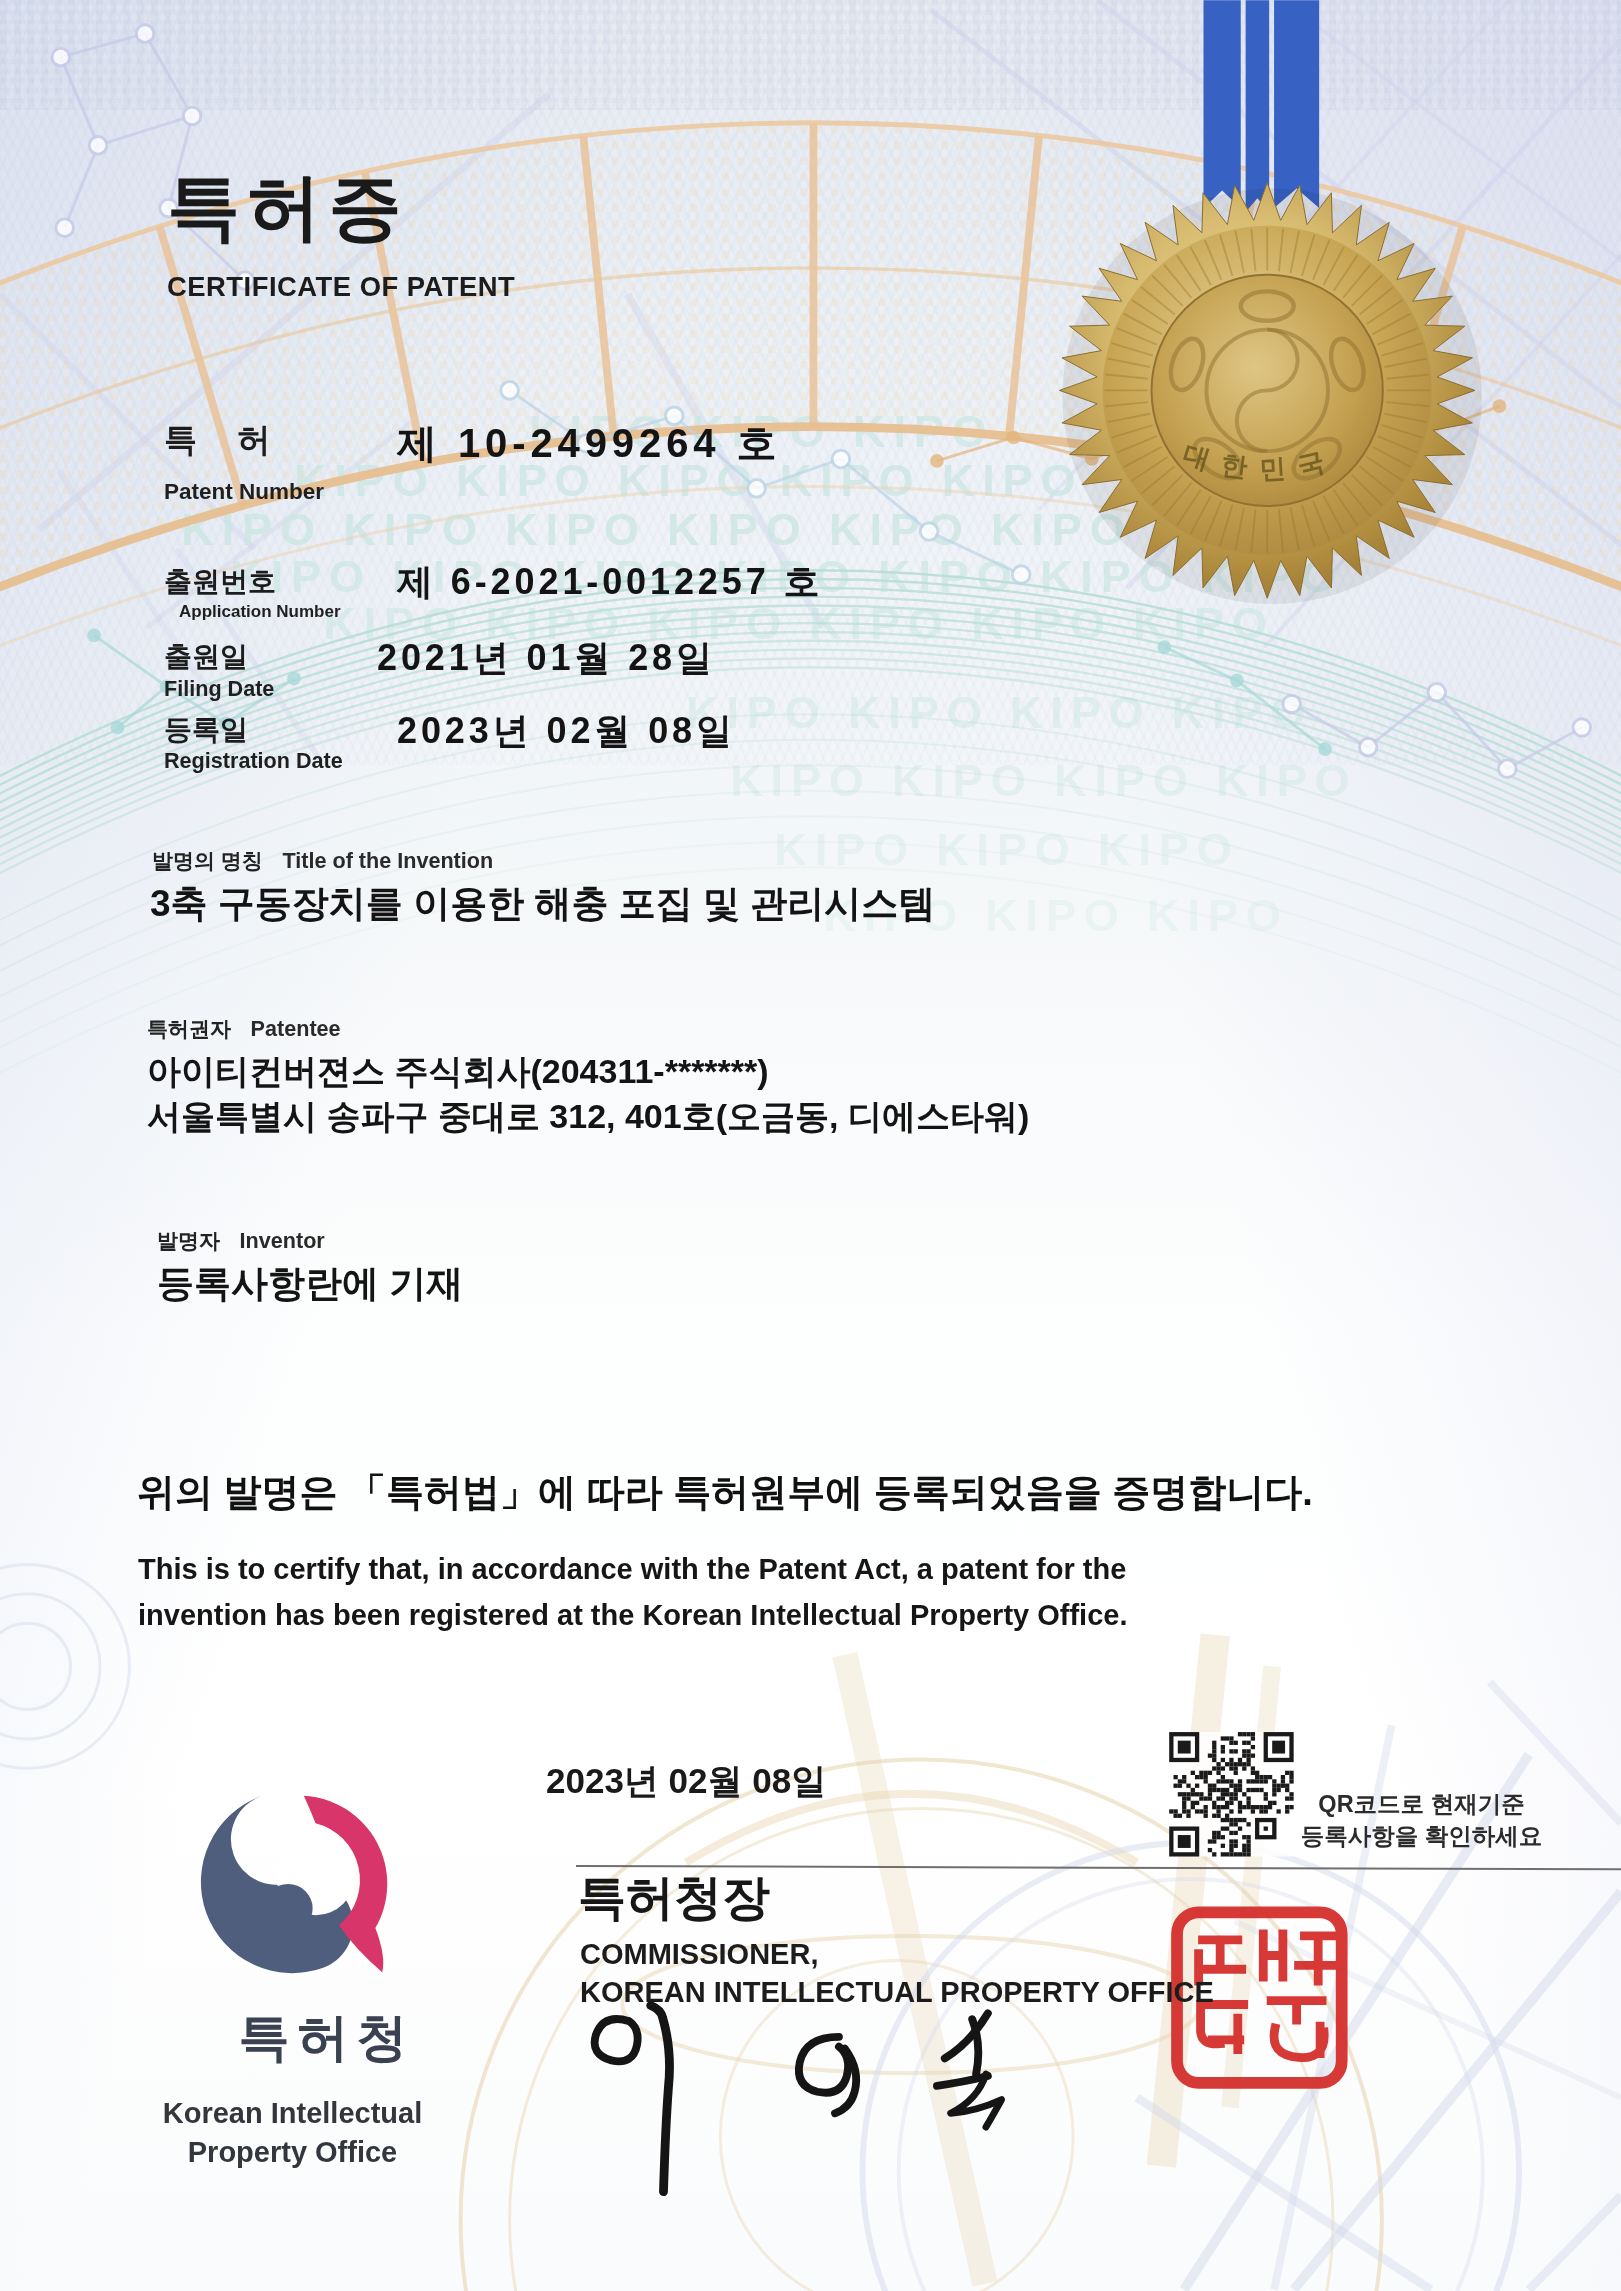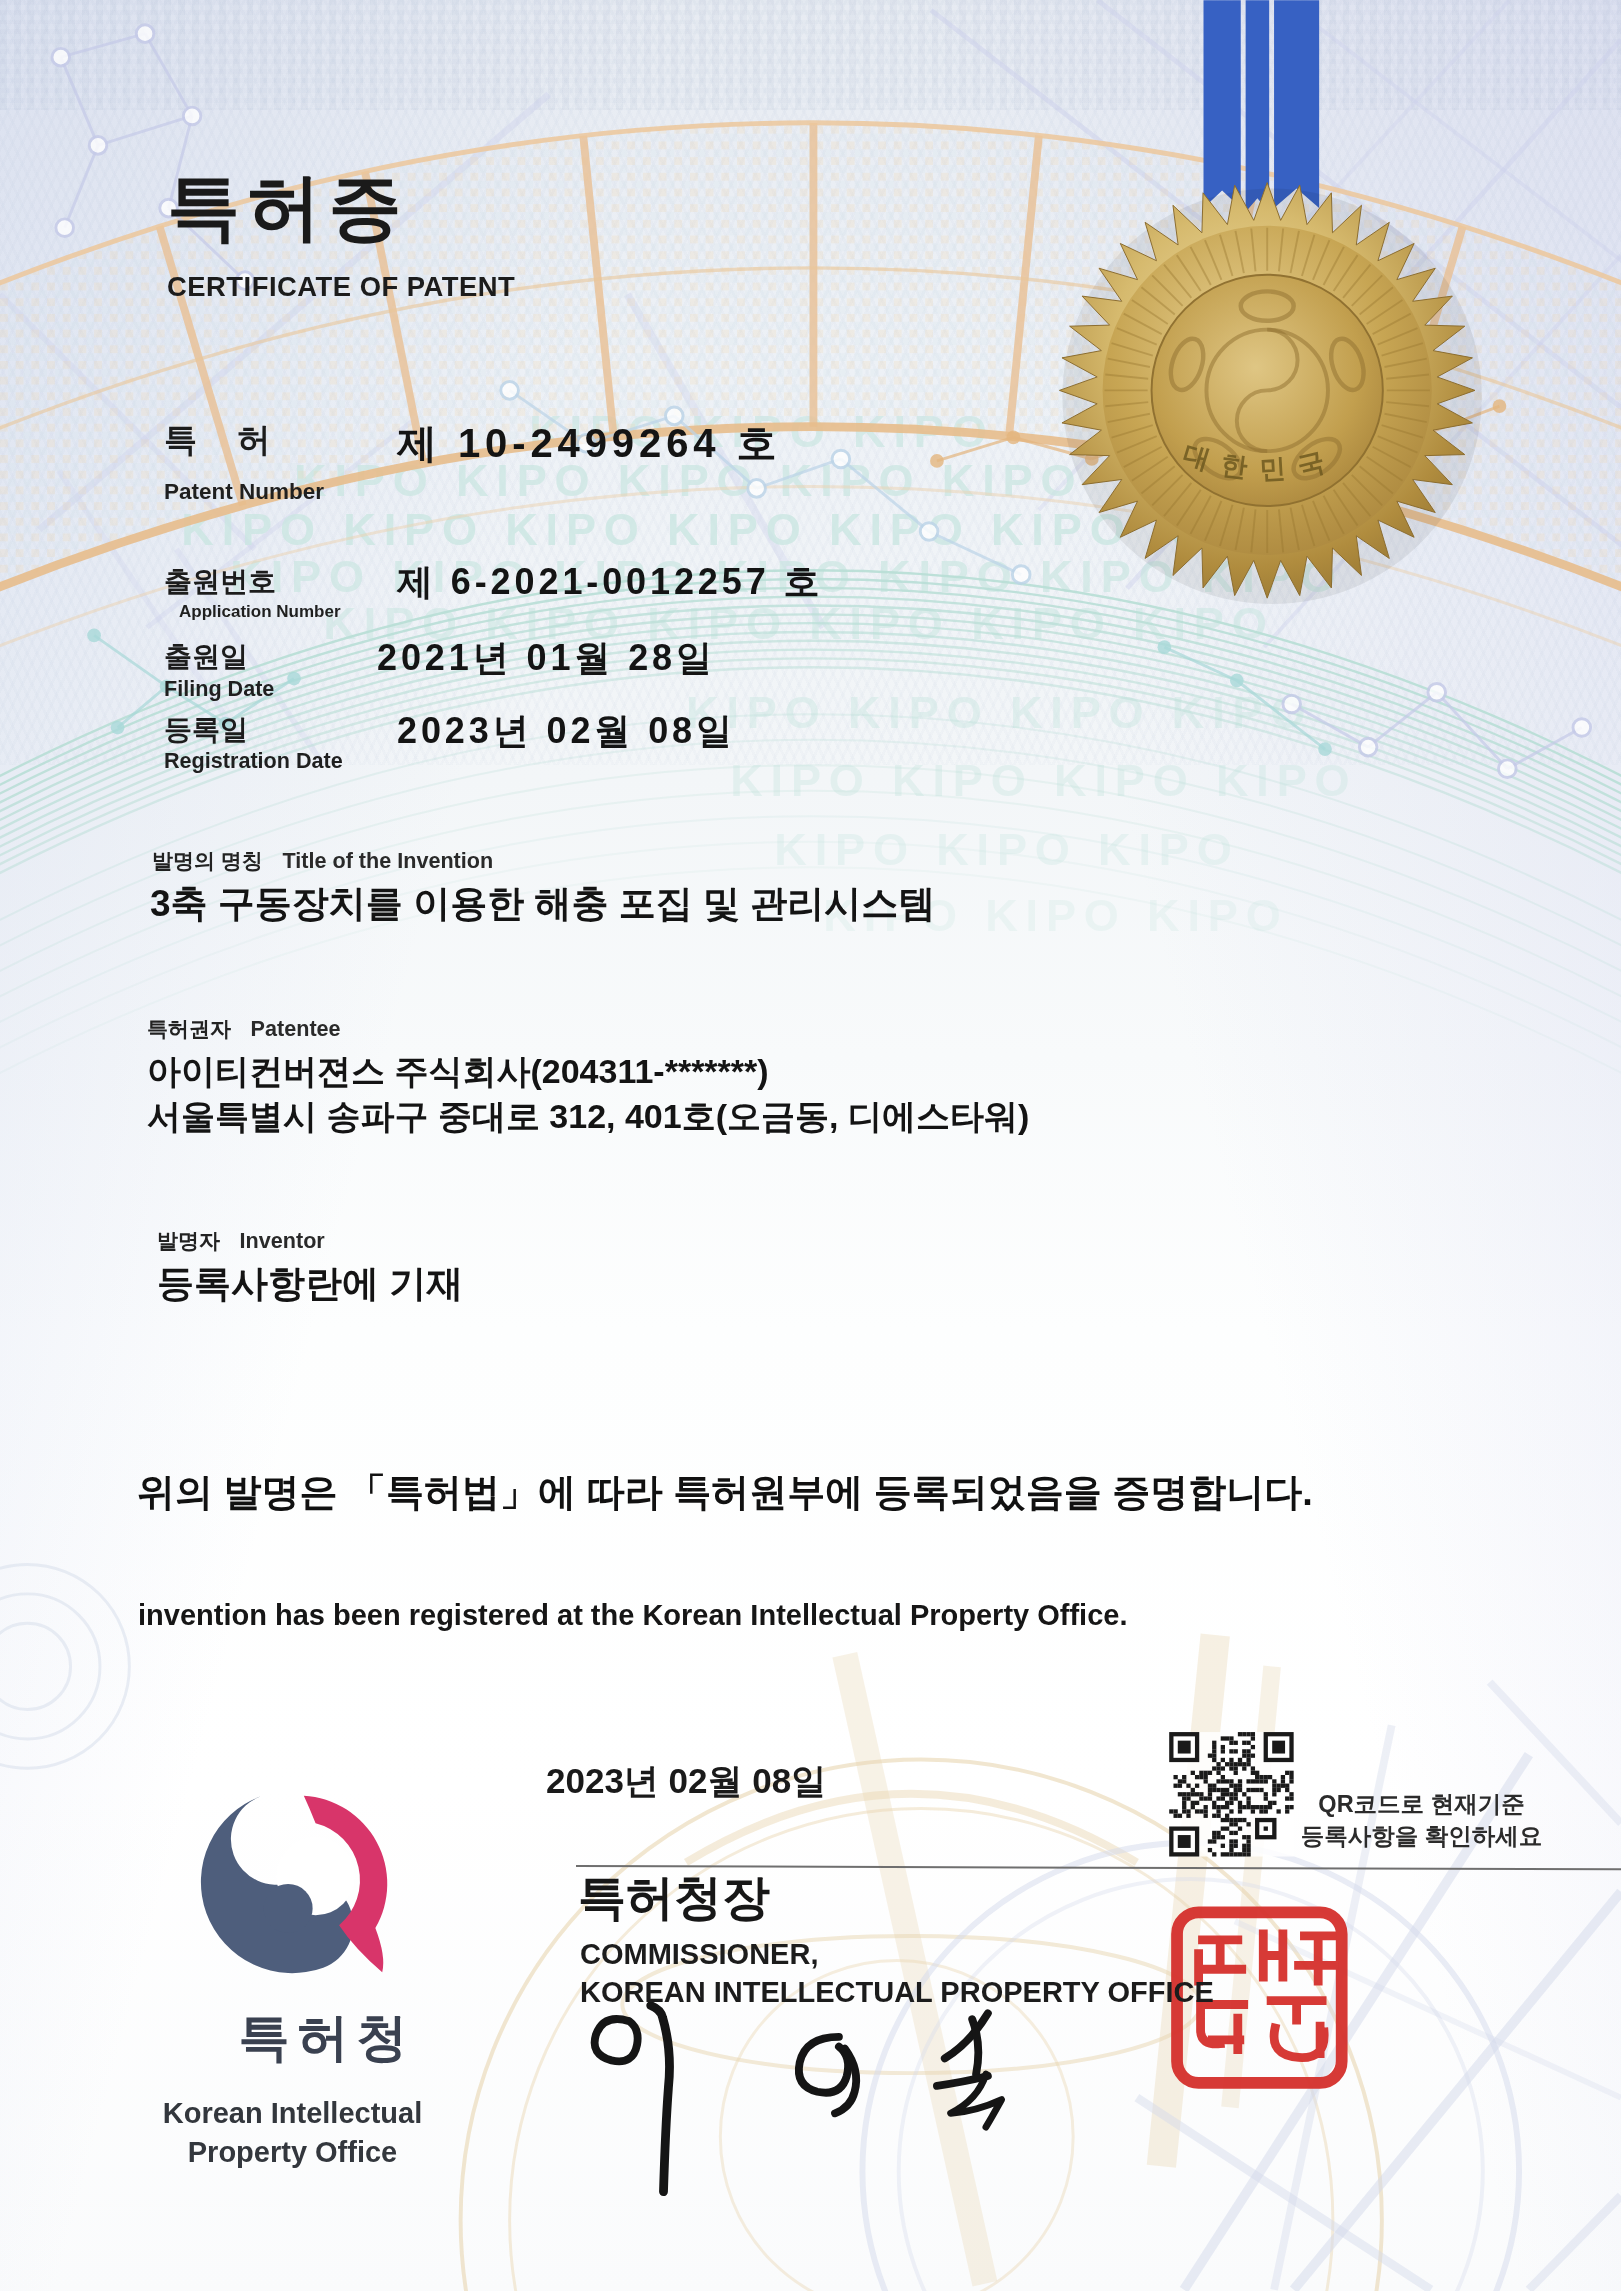--- a/index.html
+++ b/index.html
@@ -653,20 +653,21 @@
   </div>
   <div class="abs val pat-name">아이티컨버젼스 주식회사(204311-*******)</div>
   <div class="abs val pat-addr">서울특별시 송파구 중대로 312, 401호(오금동, 디에스타워)</div>
 
   <div class="abs pair ivt-lab">
     <span class="ko">발명자</span><span class="en">Inventor</span>
   </div>
   <div class="abs val ivt-val">등록사항란에 기재</div>
 
   <div class="abs st-ko">위의 발명은 「특허법」에 따라 특허원부에 등록되었음을 증명합니다.</div>
+  <div class="abs st-en1">This is to certify that, in accordance with the Patent Act, a patent for the</div>
   <div class="abs st-en2">invention has been registered at the Korean Intellectual Property Office.</div>
 
   <div class="abs issue">2023년 02월 08일</div>
 
   <div class="abs sigline"></div>
   <div class="abs comm-ko">특허청장</div>
   <div class="abs comm-en1">COMMISSIONER,</div>
   <div class="abs comm-en2">KOREAN INTELLECTUAL PROPERTY OFFICE</div>
   <div class="abs sig-text">이 인 실</div>
 

